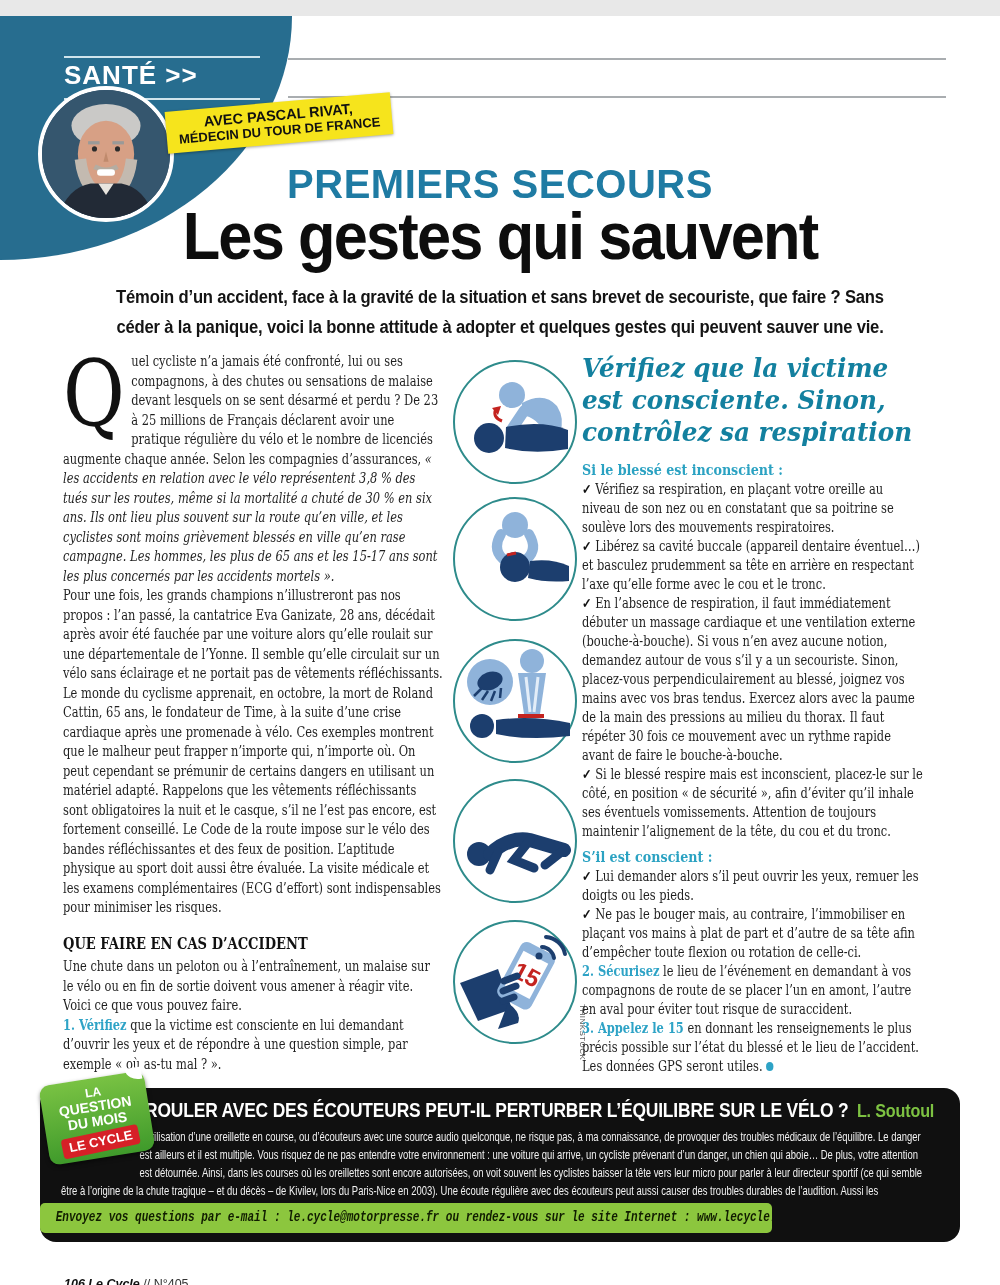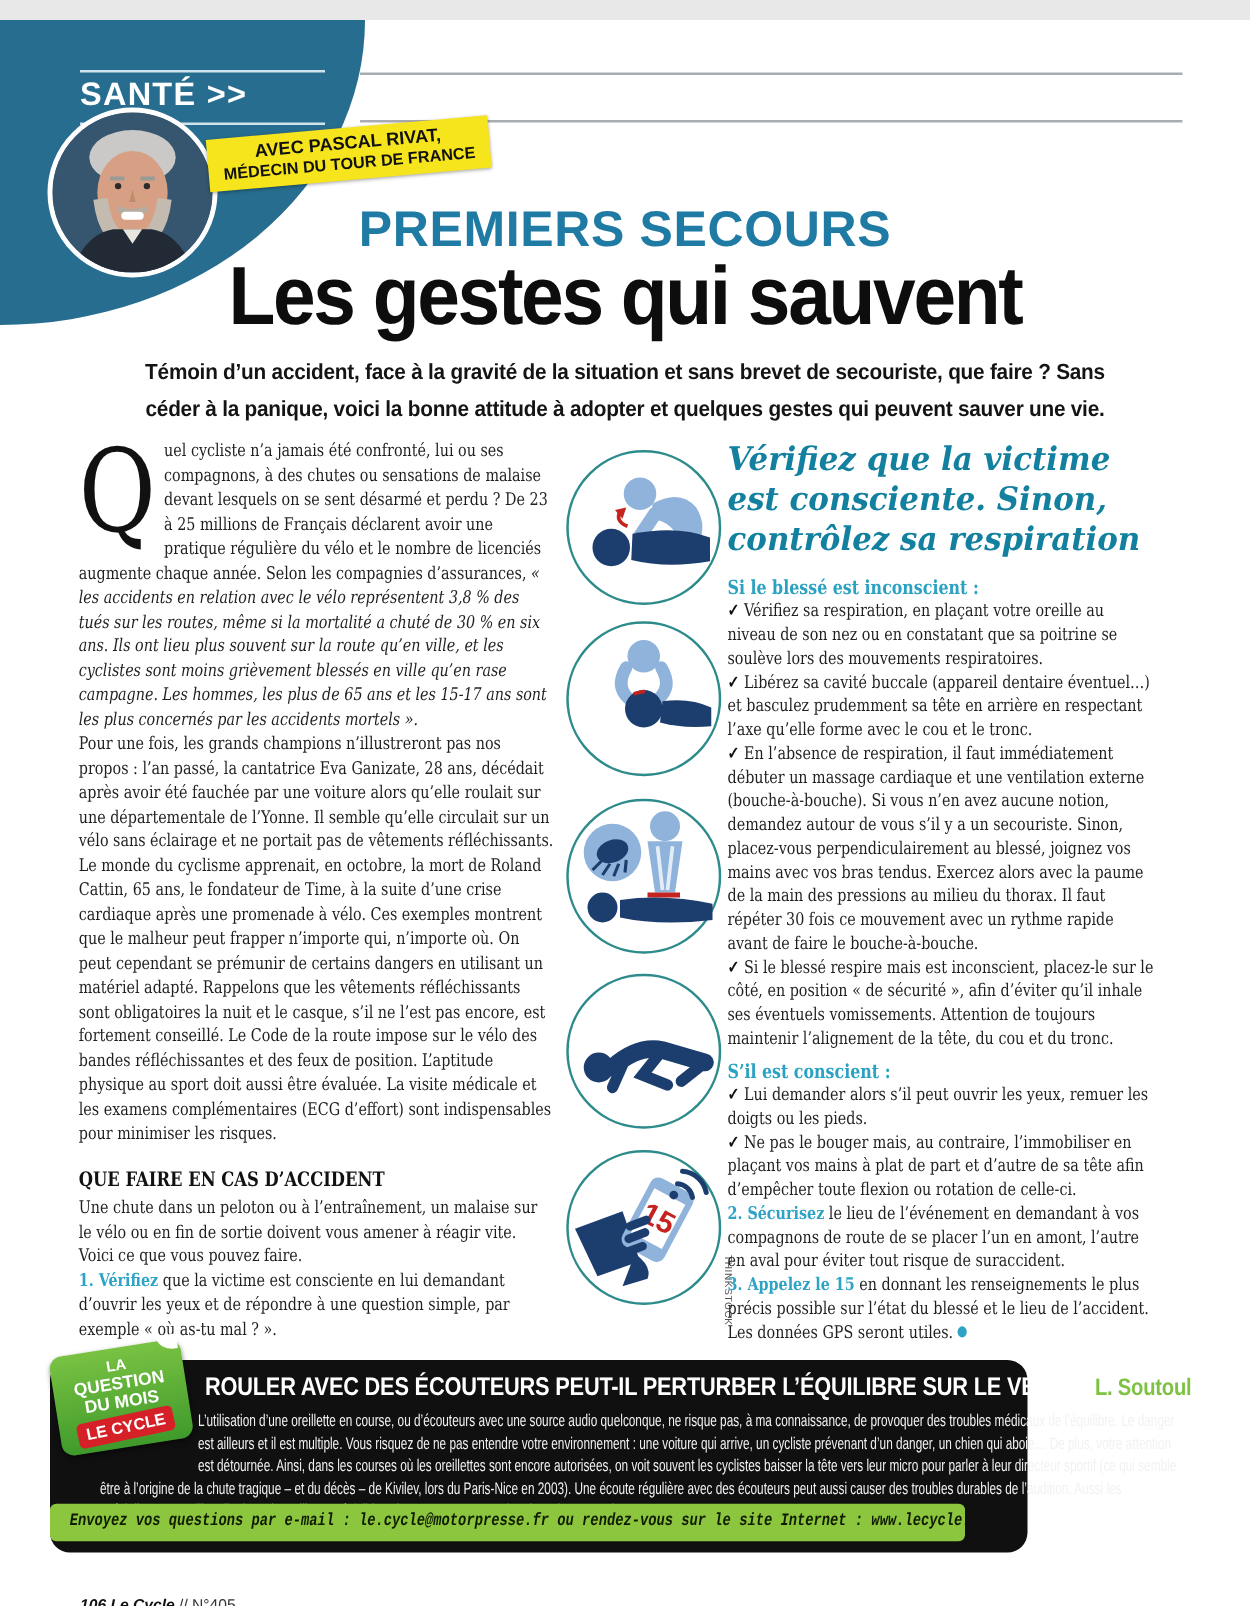--- a/index.html
+++ b/index.html
@@ -49,22 +49,22 @@
   .chk{font-weight:700;color:#111;}
   .enddot{display:inline-block;width:9px;height:9px;border-radius:50%;background:#2ea3c6;
           margin-left:4px;}
 
   
   .icon{position:absolute;left:452px;width:126px;height:126px;}
   .credit{position:absolute;left:578px;top:988px;writing-mode:vertical-rl;font-size:8px;
           color:#555;letter-spacing:.5px;}
 
   
-  .qbox{position:absolute;left:40px;top:1072px;width:782px;height:154px;background:#101010;
-        border-radius:16px;padding:10px 40px 10px;box-sizing:border-box;}
+  .qbox{position:absolute;left:40px;top:1072px;width:920px;height:154px;background:#101010;
+        border-radius:16px;padding:10px 21px 10px;box-sizing:border-box;}
   .qtitle{margin-left:84px;white-space:nowrap;transform:scaleX(.85);transform-origin:0 0;
           color:#fff;font-size:20.5px;font-weight:800;letter-spacing:-.2px;}
   .qauthor{color:#7dc242;font-size:19px;font-weight:800;margin-left:10px;}
   .qcond{transform:scaleX(.70);transform-origin:0 0;width:1234px;margin-top:6px;}
   .qbody{font-size:13.5px;line-height:18px;color:#f2f2f2;}
   .qspacer{float:left;width:112px;height:38px;}
   .badge-green{position:absolute;left:44px;top:1062px;width:98px;transform:rotate(-9deg);
         background:linear-gradient(180deg,#79c243,#3f9a2b);border-radius:10px;
         padding:8px 4px 6px;text-align:center;color:#fff;z-index:3;
         box-shadow:0 2px 4px rgba(0,0,0,.5);}

